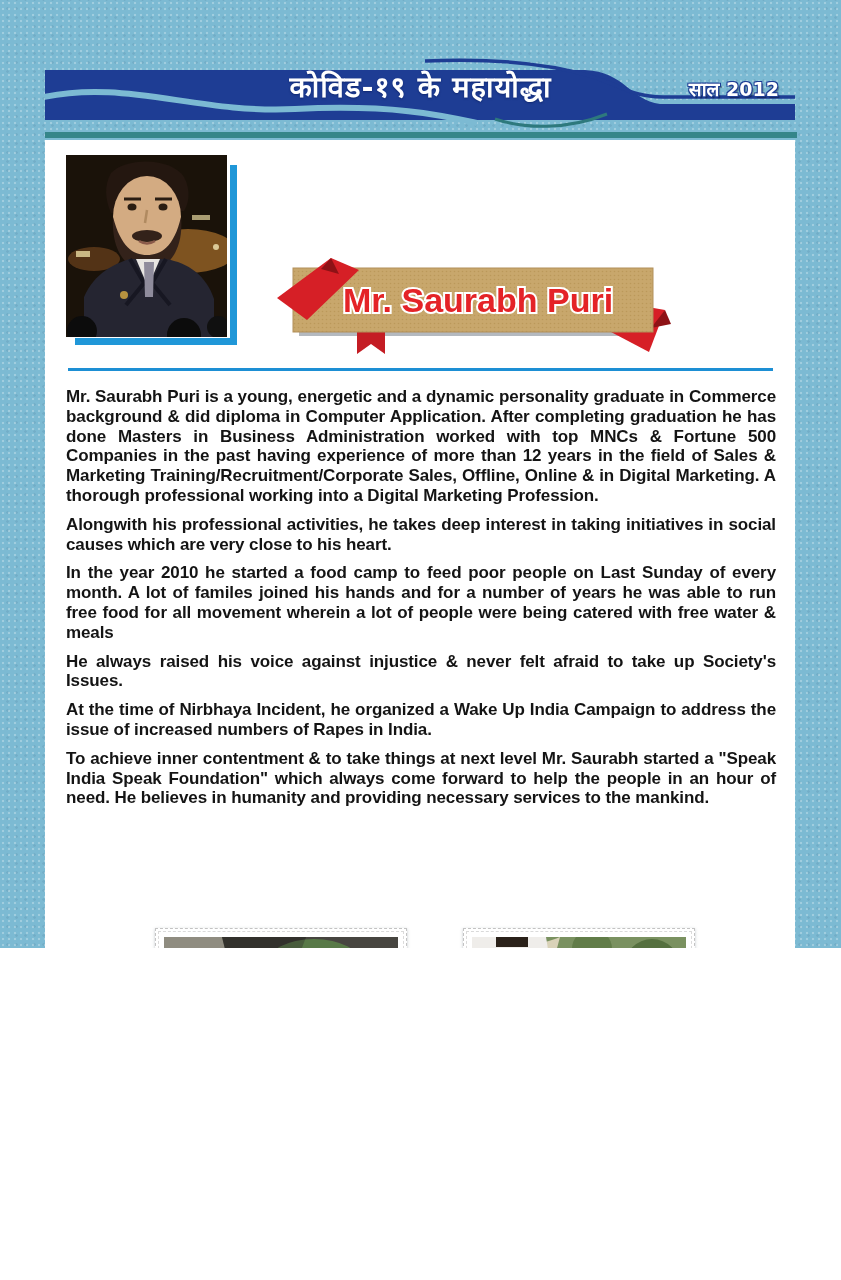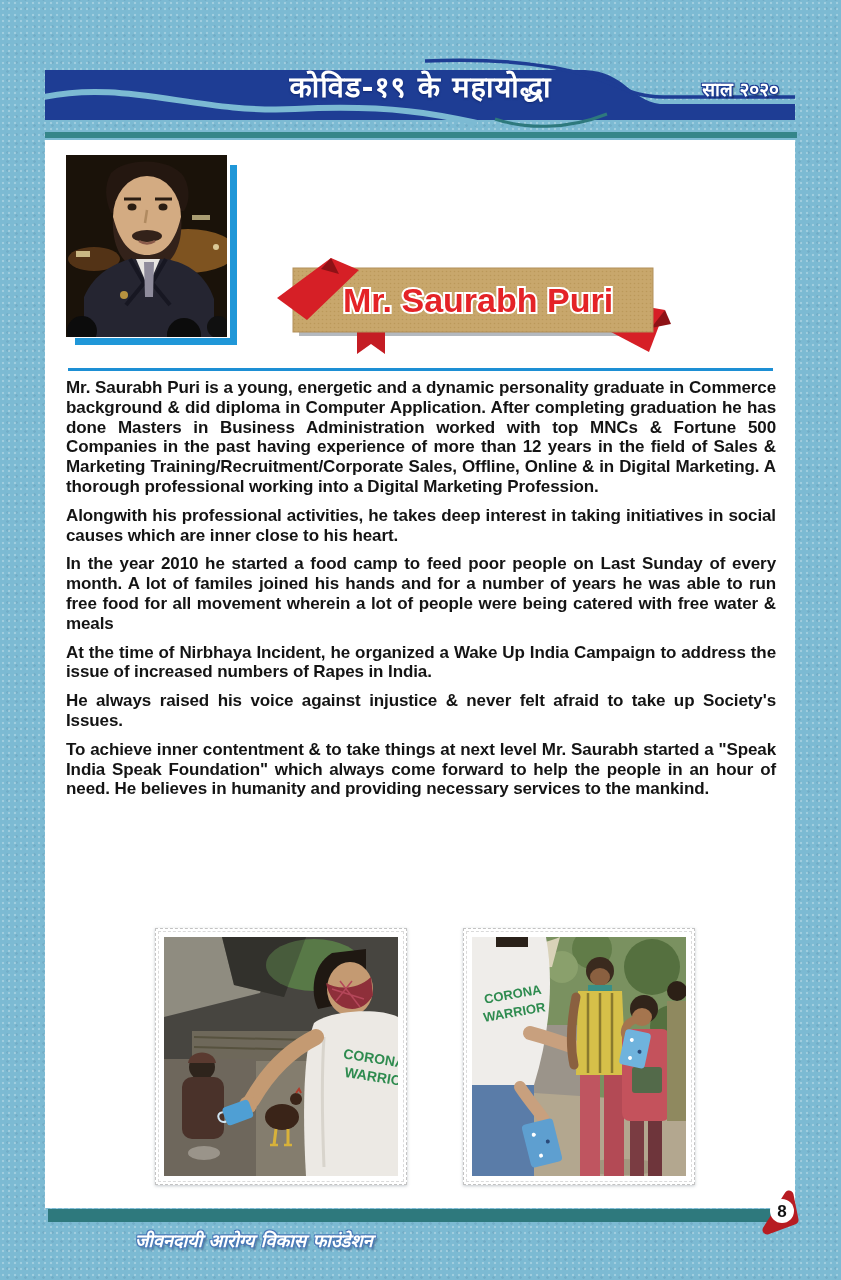--- a/index.html
+++ b/index.html
@@ -1,20 +1,20 @@
 <!DOCTYPE html>
 <html><head>
 <meta charset="utf-8">
 <style>
   * { margin:0; padding:0; box-sizing:border-box; }
   html,body { width:841px; }
   body { font-family:"Liberation Sans","DejaVu Sans",sans-serif; }
 
   .page {
-    position:relative; width:841px; height:1280px; overflow:hidden;
+    position:relative; width:841px; height:948px; overflow:hidden;
     background-color:#7cbad3;
     background-image:
       radial-gradient(rgba(255,255,255,.28) 1px, transparent 1.6px),
       radial-gradient(rgba(70,120,150,.18) 1px, transparent 1.6px);
     background-size:6px 6px, 9px 9px;
     background-position:0 0, 3px 4px;
   }
 
   
   .header-svg { position:absolute; left:45px; top:56px; width:750px; height:72px; }
@@ -44,21 +44,21 @@
   .banner-name-text {
     font-family:"Liberation Sans",sans-serif; font-weight:bold; font-size:34px;
   }
 
   .divider-line { position:absolute; left:23px; top:228px; width:705px; height:3px; background:#1d8fd4; }
 
   
   .article { position:absolute; left:21px; top:238px; width:710px; }
   .article p {
     font-size:17px; line-height:19.8px; font-weight:bold; color:#141414;
-    text-align:justify; margin-bottom:9px; letter-spacing:-0.1px;
+    text-align:justify; margin-bottom:9px; letter-spacing:-0.1px;margin-top:9px;
   }
 
   
   .photo-frame {
     position:absolute; background:#ffffff; border:1px dashed #c3c3c3;
     outline:1px dashed #dadada; outline-offset:-4px; padding:8px;
     box-shadow:0 1px 3px rgba(120,130,140,.45);
   }
   .photo-frame svg { display:block; }
   .frame-left  { left:110px; top:788px; width:252px; height:257px; }
@@ -78,21 +78,21 @@
 
 <div class="page">
 
   <svg class="header-svg" viewBox="0 0 750 72" preserveAspectRatio="none">
     <path d="M0,14 L540,14 C580,16 585,44 615,48 L750,48 L750,64 L0,64 Z" fill="#1e3d94"></path>
     <path d="M380,5 C450,2 505,8 545,20 C580,31 585,40 618,41 L750,41" fill="none" stroke="#1e3d94" stroke-width="3.5"></path>
     <path d="M-6,42 C80,22 150,58 250,53 C350,48 400,60 432,67" fill="none" stroke="#7cbad3" stroke-width="6"></path>
     <path d="M450,63 C480,73 522,74 562,58" fill="none" stroke="#2e797d" stroke-width="3"></path>
   </svg>
   <div class="page-title">कोविड-१९ के महायोद्धा</div>
-  <div class="year-badge">साल २०२०</div>
+  <div class="year-badge">साल 2012</div>
   <div class="stripe-top"></div>
 
   <div class="content-panel">
 
     <svg class="profile-photo" viewBox="0 0 161 182">
       <rect width="161" height="182" fill="#1a1209"></rect>
       <ellipse cx="122" cy="96" rx="48" ry="22" fill="#a06a28" opacity="0.75"></ellipse>
       <ellipse cx="28" cy="104" rx="26" ry="12" fill="#7a4a20" opacity="0.6"></ellipse>
       <rect x="10" y="96" width="14" height="6" fill="#e8d9a0" opacity="0.8"></rect>
       <rect x="126" y="60" width="18" height="5" fill="#e8d9a0" opacity="0.7"></rect>
@@ -135,24 +135,24 @@
       <rect x="20" y="10" width="360" height="64" fill="url(#tanDots)" stroke="#b2905a" stroke-width="1"></rect>
       <polygon points="58,0 86,12 34,62 4,40" fill="#d61f26"></polygon>
       <polygon points="58,0 66,16 48,11" fill="#8e1216"></polygon>
       <text x="205" y="54" text-anchor="middle" class="banner-name-text" fill="#e42327" stroke="#ffffff" stroke-width="4" paint-order="stroke" font-family="Liberation Sans, sans-serif" font-weight="bold" font-size="34">Mr. Saurabh Puri</text>
     </svg>
 
     <div class="divider-line"></div>
 
     <div class="article">
       <p>Mr. Saurabh Puri is a young, energetic and a dynamic personality graduate in Commerce background &amp; did diploma in Computer Application. After completing graduation he has done Masters in Business Administration worked with top MNCs &amp; Fortune 500 Companies in the past having experience of more than 12 years in the field of Sales &amp; Marketing Training/Recruitment/Corporate Sales, Offline, Online &amp; in Digital Marketing. A thorough professional working into a Digital Marketing Profession.</p>
-      <p>Alongwith his professional activities, he takes deep interest in taking initiatives in social causes which are inner close to his heart.</p>
+      <p>Alongwith his professional activities, he takes deep interest in taking initiatives in social causes which are very close to his heart.</p>
       <p>In the year 2010 he started a food camp to feed poor people on Last Sunday of every month. A lot of familes joined his hands and for a number of years he was able to run free food for all movement wherein a lot of people were being catered with free water &amp; meals</p>
+      <p>He always raised his voice against injustice &amp; never felt afraid to take up Society's Issues.</p>
       <p>At the time of Nirbhaya Incident, he organized a Wake Up India Campaign to address the issue of increased numbers of Rapes in India.</p>
-      <p>He always raised his voice against injustice &amp; never felt afraid to take up Society's Issues.</p>
       <p>To achieve inner contentment &amp; to take things at next level Mr. Saurabh started a "Speak India Speak Foundation" which always come forward to help the people in an hour of need. He believes in humanity and providing necessary services to the mankind.</p>
     </div>
 
     <div class="photo-frame frame-left">
       <svg viewBox="0 0 234 239" width="234" height="239">
         <rect width="234" height="239" fill="#847d6e"></rect>
         <rect width="234" height="122" fill="#474540"></rect>
         <path d="M0,0 L120,0 L96,56 L0,80 Z" fill="#8f8c80"></path>
         <path d="M58,0 L142,0 L120,60 L70,48 Z" fill="#33312c"></path>
         <ellipse cx="150" cy="28" rx="48" ry="26" fill="#587947"></ellipse>

